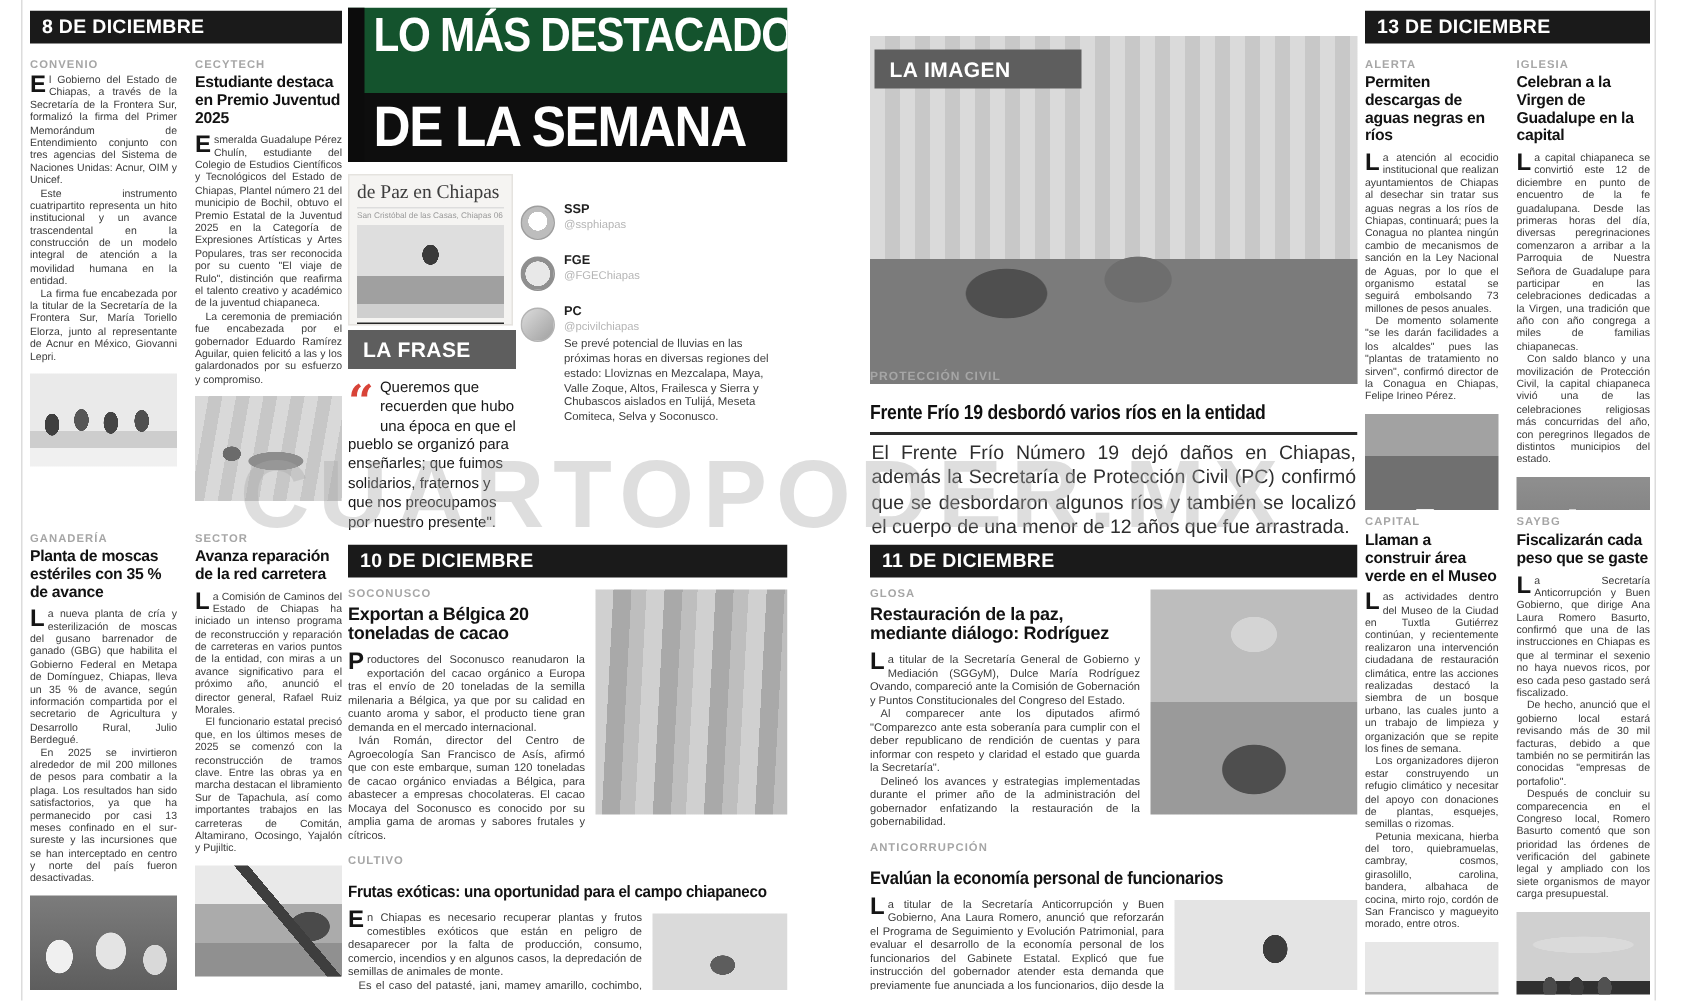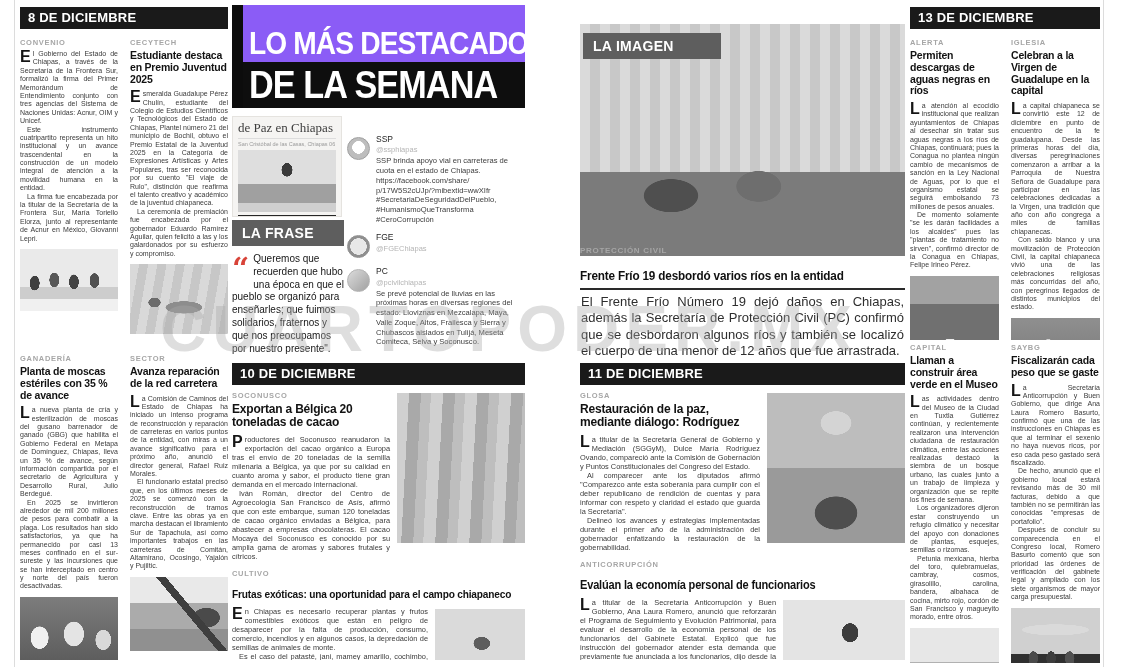--- a/index.html
+++ b/index.html
@@ -14,21 +14,21 @@
   .kicker{color:#a6a6a6;font-weight:bold;font-size:7.5px;letter-spacing:.7px;margin:0 0 3px;text-transform:uppercase}
   .atitle{font-weight:bold;color:#121212;font-size:10.5px;line-height:1.12;margin:0 0 5px;letter-spacing:-.2px}
   .bodytxt{font-size:7px;line-height:1.2;text-align:justify;margin:0;color:#3a3a3a}
   .mid .bodytxt{font-size:7.4px;line-height:1.22}
   .ind{text-indent:7px}
   .dc{float:left;font-weight:bold;font-size:16px;line-height:12px;margin:1px 2px 0 0;color:#151515}
   .photo{background:#bfbfbf;margin-top:6px}
   
   #masthead{left:232px;top:5px;width:293px;height:103px}
   .mh-strip{position:absolute;left:0;top:0;width:11px;height:103px;background:#0c0c0c}
-  .mh-l1{height:57px;background:#8b5cf6;display:flex;align-items:flex-end;padding-left:17px}
+  .mh-l1{height:57px;background:#14532d;display:flex;align-items:flex-start;padding-left:17px}
   .mh-l1 span{color:#fff;font-weight:bold;font-size:32px;letter-spacing:-1px;white-space:nowrap;
               transform:scaleX(.88);transform-origin:left center}
   .mh-l2{height:46px;background:#0e0e0e;display:flex;align-items:center;padding-left:17px}
   .mh-l2 span{color:#fff;font-weight:bold;font-size:38px;letter-spacing:-1px;white-space:nowrap;
               transform:scaleX(.9);transform-origin:left center}
   
   #clipping{left:232px;top:116px;width:110px;height:101px;background:#f5f4f2;border:1px solid #e5e3df;
             padding:3px 5px;box-sizing:border-box}
   .clip-headline{font-family:"Liberation Serif",serif;font-size:13px;color:#3d3d3d;margin:0 0 2px;white-space:nowrap}
   .clip-dateline{font-size:5.5px;color:#9a9a9a;border-top:1px solid #ddd;padding-top:2px;white-space:nowrap;overflow:hidden}
@@ -36,21 +36,21 @@
   .clip-footer{height:7px;background:#262626;margin-top:3px}
   
   .boxlabel{background:#5e5e5e;color:#fff;font-weight:bold;font-size:14px;padding:5px 10px 5px;letter-spacing:.3px}
   
   #lospost{left:347px;top:126px;width:178px;height:232px}
   .post{display:flex;gap:6px;margin-top:9px}
   .avatar{width:21px;height:21px;border-radius:50%;flex:none;margin-top:2px}
   .av-ssp{background:radial-gradient(circle at 50% 45%,#fff 0 40%,#bdbdbd 41%);border:1px solid #9e9e9e}
   .av-fge{background:radial-gradient(circle at 50% 50%,#e8e8e8 0 55%,#8f8f8f 56%);border:1px solid #8f8f8f}
   .av-pc{background:linear-gradient(135deg,#dcdcdc,#a0a0a0);border:1px solid #b3b3b3}
-  .post-name{font-weight:normal;font-size:8.5px;color:#1f1f1f;line-height:1.1}
+  .post-name{font-weight:bold;font-size:8.5px;color:#1f1f1f;line-height:1.1}
   .post-handle{font-size:7.5px;color:#b5b5b5;margin:1px 0 2px}
   .post-text{font-size:7.6px;line-height:1.28;color:#3c3c3c}
   
   #lafrase{left:232px;top:220px;width:112px;height:138px}
   .quote-mark{color:#d84338;font-size:30px;line-height:.75;float:left;margin:5px 4px 0 0;
               font-family:"DejaVu Serif",serif;font-weight:bold}
   .quote-text{font-size:10px;line-height:1.28;color:#161616;margin-top:7px}
   
   #laimagen{left:580px;top:24px;width:325px;height:232px}
   .li-label{position:absolute;left:3px;top:9px;width:118px}
@@ -195,21 +195,20 @@
   <div class="clip-photo"></div>
   <div class="clip-footer"></div>
 </div>
 
 <div class="sec" id="lospost">
   <div class="post">
     <div class="avatar av-ssp"></div>
     <div>
       <div class="post-name">SSP</div>
       <div class="post-handle">@ssphiapas</div>
-      <div class="post-text">SSP brinda apoyo vial en carreteras de cuota en el estado de Chiapas. https://facebook.com/share/ p/17W5S2cUJp/?mibextid=wwXIfr #SecretariaDeSeguridadDelPueblo, #HumanismoQueTransforma #CeroCorrupción</div>
     </div>
   </div>
   <div class="post">
     <div class="avatar av-fge"></div>
     <div>
       <div class="post-name">FGE</div>
       <div class="post-handle">@FGEChiapas</div>
     </div>
   </div>
   <div class="post">

